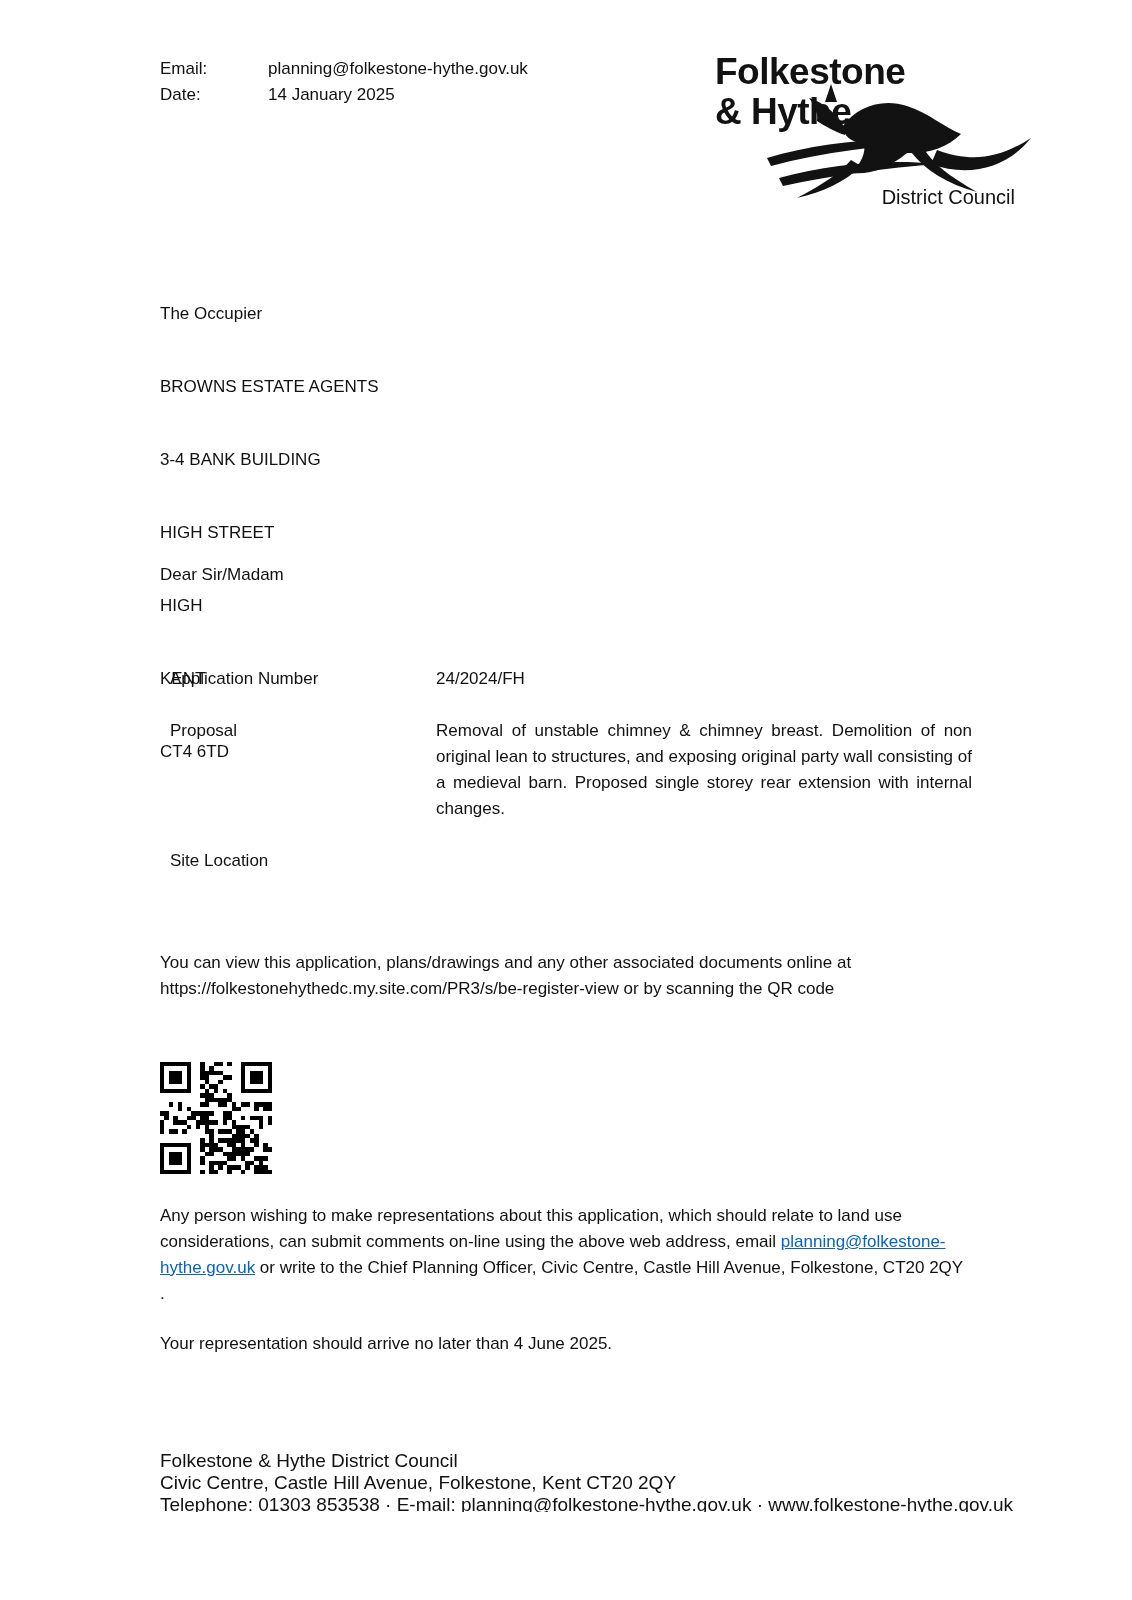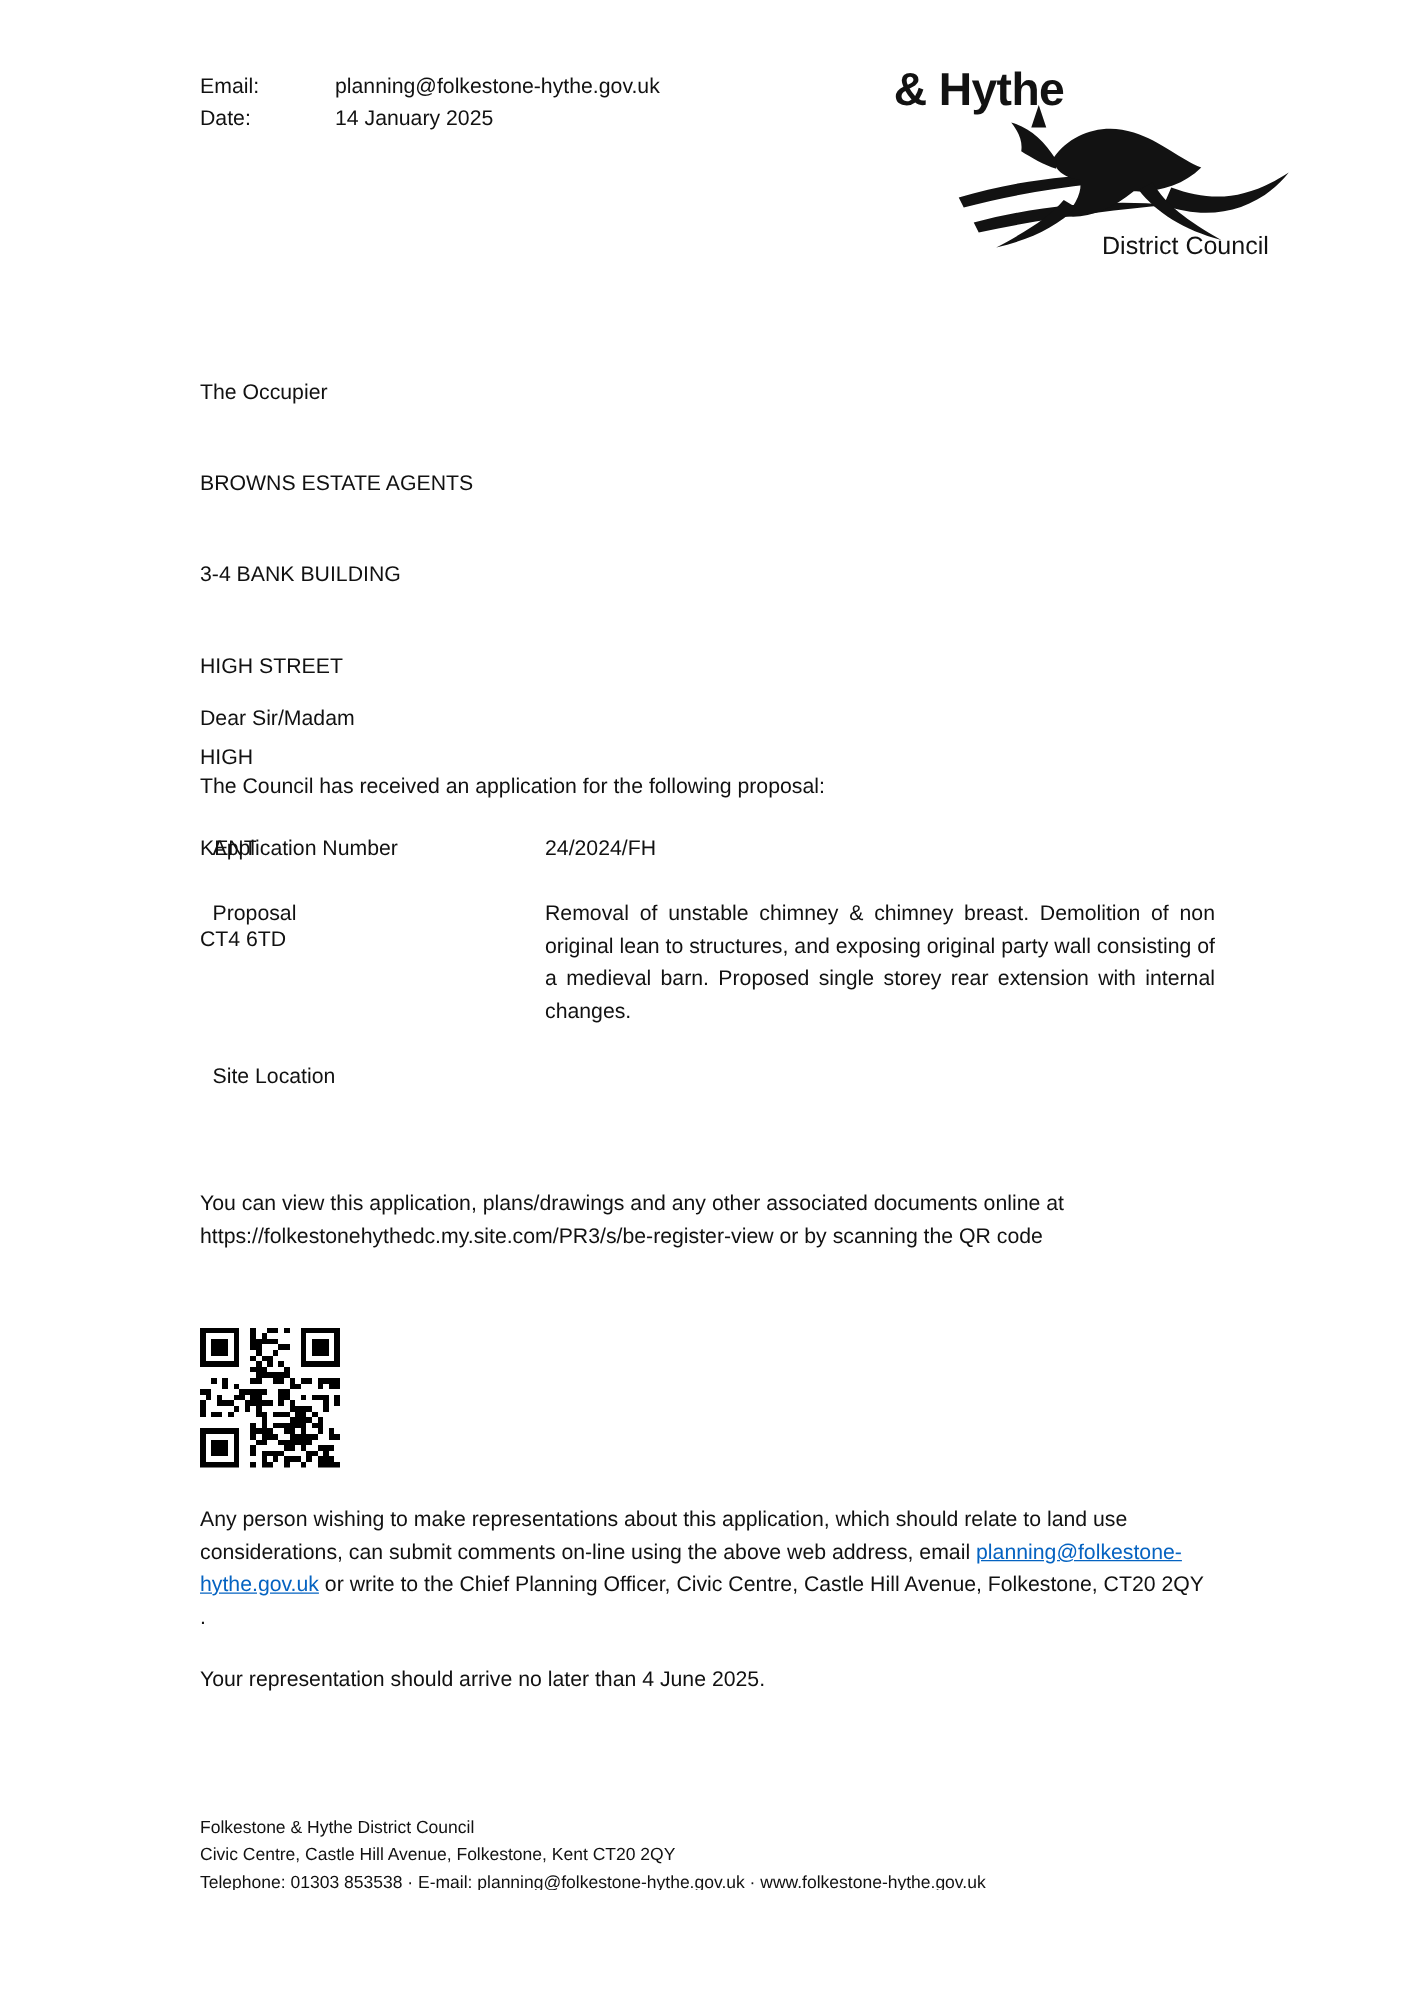--- a/index.html
+++ b/index.html
@@ -127,39 +127,40 @@
   .deadline {
     position: absolute;
     left: 160px;
     top: 1331px;
   }
 
   .footer {
     position: absolute;
     left: 160px;
     top: 1450px;
-    font-size: 14px;
+    font-size: 19px;
     line-height: 22px;
     color: #111;
   }
 </style>
 </head>
 <body>
 
 <div class="page">
 
   <div class="header-meta">
     <div>Email:</div>
     <div>planning@folkestone-hythe.gov.uk</div>
     <div>Date:</div>
     <div>14 January 2025</div>
   </div>
 
   <div class="logo">
     <div class="logo-title">
+      <div>Folkestone</div>
       <div>&amp; Hythe</div>
     </div>
     <svg class="logo-horse" viewBox="0 0 270 130" aria-hidden="true">
       <g fill="#121212">
 
         <path d="M2 78 C55 62, 118 56, 168 62 C118 65, 58 72, 6 86 Z"></path>
         <path d="M14 98 C66 84, 124 79, 170 84 C124 88, 68 95, 18 106 Z"></path>
 
         <path d="M172 70 C205 82, 232 80, 266 58 C242 88, 204 98, 166 84 Z"></path>
 
@@ -181,21 +182,20 @@
     <div>The Occupier</div>
     <div>BROWNS ESTATE AGENTS</div>
     <div>3-4 BANK BUILDING</div>
     <div>HIGH STREET</div>
     <div>HIGH</div>
     <div>KENT</div>
     <div>CT4 6TD</div>
   </div>
 
   <div class="salutation">Dear Sir/Madam</div>
-  <div class="intro">The Council has received an application for the following proposal:</div>
 
   <div class="details">
     <div class="label">Application Number</div>
     <div class="value">24/2024/FH</div>
 
     <div class="label">Proposal</div>
     <div class="value last-line-left">Removal of unstable chimney &amp; chimney breast. Demolition of non original lean to structures, and exposing original party wall consisting of a medieval barn.  Proposed single storey rear extension with internal changes.</div>
 
     <div class="label">Site Location</div>
   </div>

